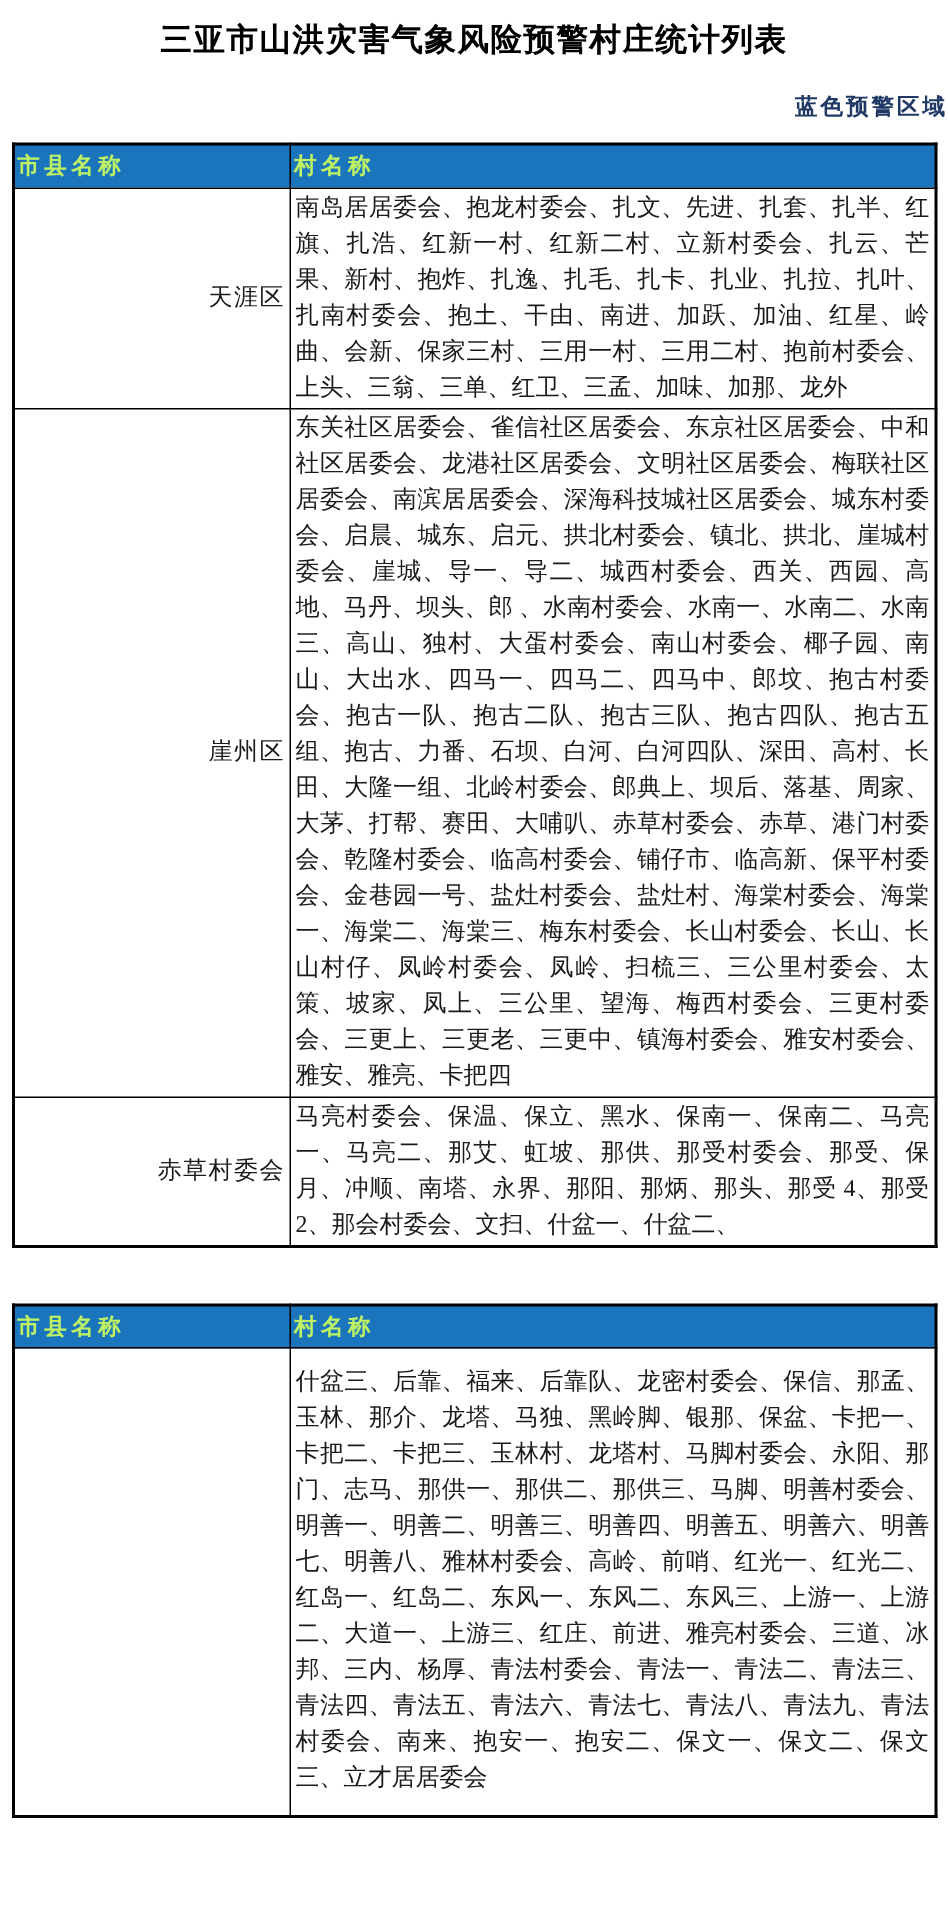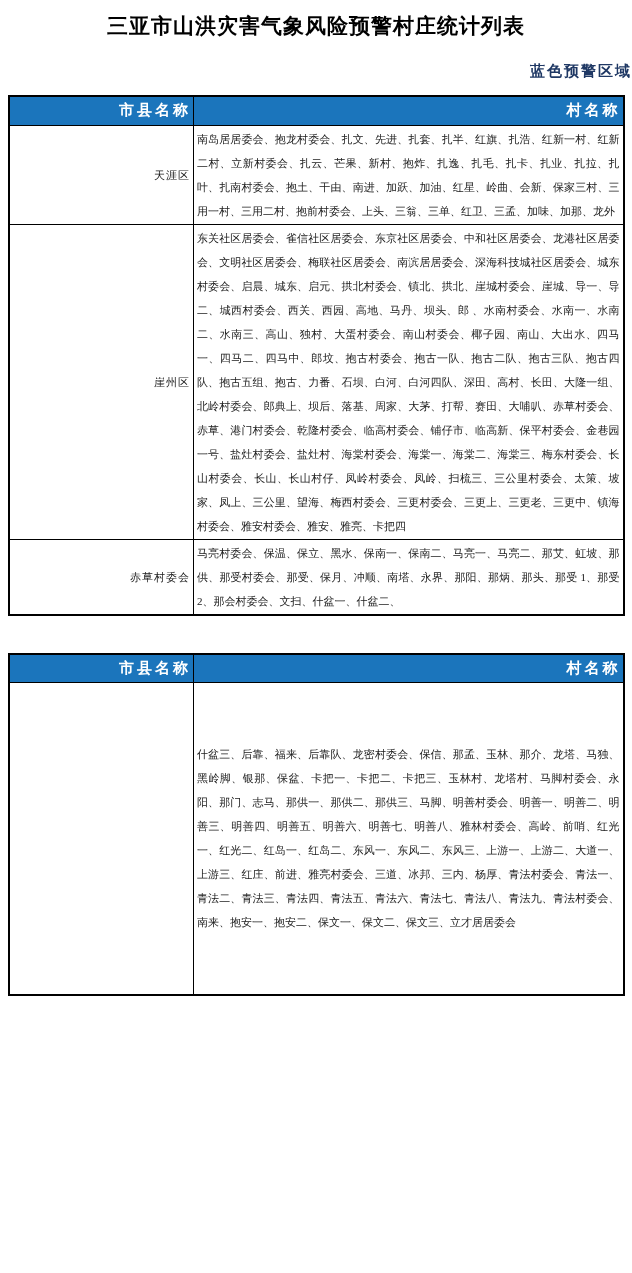--- a/index.html
+++ b/index.html
@@ -46,32 +46,32 @@
     width: 617px;
     margin: 14px auto 0 auto;
     table-layout: fixed;
     border: 2px solid var(--border-color);
   }
   table.warning-table.second {
     margin-top: 37px;
   }
   table.warning-table th {
     background: var(--header-bg);
-    color: #ffffff;
+    color: #bef264;
     font-weight: bold;
     font-size: 15px;
     letter-spacing: 3px;
     height: 29px;
     padding: 2px;
     border: 1px solid var(--border-color);
-    text-align: right;
+    text-align: left;
   }
   table.warning-table td {
     border: 1px solid var(--border-color);
-    font-size: 11px;
+    font-size: 16px;
     line-height: 24px;
     vertical-align: middle;
     padding: 1px 3px;
   }
   col.region-col { width: 185px; }
   td.region-cell {
     text-align: right;
     font-size: 16px;
     letter-spacing: 1px;
   }
@@ -105,21 +105,21 @@
       <tr>
         <td class="region-cell">天涯区</td>
         <td class="villages-cell">南岛居居委会、抱龙村委会、扎文、先进、扎套、扎半、红旗、扎浩、红新一村、红新二村、立新村委会、扎云、芒果、新村、抱炸、扎逸、扎毛、扎卡、扎业、扎拉、扎叶、扎南村委会、抱土、干由、南进、加跃、加油、红星、岭曲、会新、保家三村、三用一村、三用二村、抱前村委会、上头、三翁、三单、红卫、三孟、加味、加那、龙外</td>
       </tr>
       <tr>
         <td class="region-cell">崖州区</td>
         <td class="villages-cell">东关社区居委会、雀信社区居委会、东京社区居委会、中和社区居委会、龙港社区居委会、文明社区居委会、梅联社区居委会、南滨居居委会、深海科技城社区居委会、城东村委会、启晨、城东、启元、拱北村委会、镇北、拱北、崖城村委会、崖城、导一、导二、城西村委会、西关、西园、高地、马丹、坝头、郎 、水南村委会、水南一、水南二、水南三、高山、独村、大蛋村委会、南山村委会、椰子园、南山、大出水、四马一、四马二、四马中、郎坟、抱古村委会、抱古一队、抱古二队、抱古三队、抱古四队、抱古五组、抱古、力番、石坝、白河、白河四队、深田、高村、长田、大隆一组、北岭村委会、郎典上、坝后、落基、周家、大茅、打帮、赛田、大哺叭、赤草村委会、赤草、港门村委会、乾隆村委会、临高村委会、铺仔市、临高新、保平村委会、金巷园一号、盐灶村委会、盐灶村、海棠村委会、海棠一、海棠二、海棠三、梅东村委会、长山村委会、长山、长山村仔、凤岭村委会、凤岭、扫梳三、三公里村委会、太策、坡家、凤上、三公里、望海、梅西村委会、三更村委会、三更上、三更老、三更中、镇海村委会、雅安村委会、雅安、雅亮、卡把四</td>
       </tr>
       <tr>
         <td class="region-cell">赤草村委会</td>
-        <td class="villages-cell">马亮村委会、保温、保立、黑水、保南一、保南二、马亮一、马亮二、那艾、虹坡、那供、那受村委会、那受、保月、冲顺、南塔、永界、那阳、那炳、那头、那受 1、那受 2、那会村委会、文扫、什盆一、什盆二、</td>
+        <td class="villages-cell">马亮村委会、保温、保立、黑水、保南一、保南二、马亮一、马亮二、那艾、虹坡、那供、那受村委会、那受、保月、冲顺、南塔、永界、那阳、那炳、那头、那受 4、那受 2、那会村委会、文扫、什盆一、什盆二、</td>
       </tr>
     </tbody>
   </table>
 
   <table class="warning-table second">
     <colgroup>
       <col class="region-col">
       <col>
     </colgroup>
     <thead>

